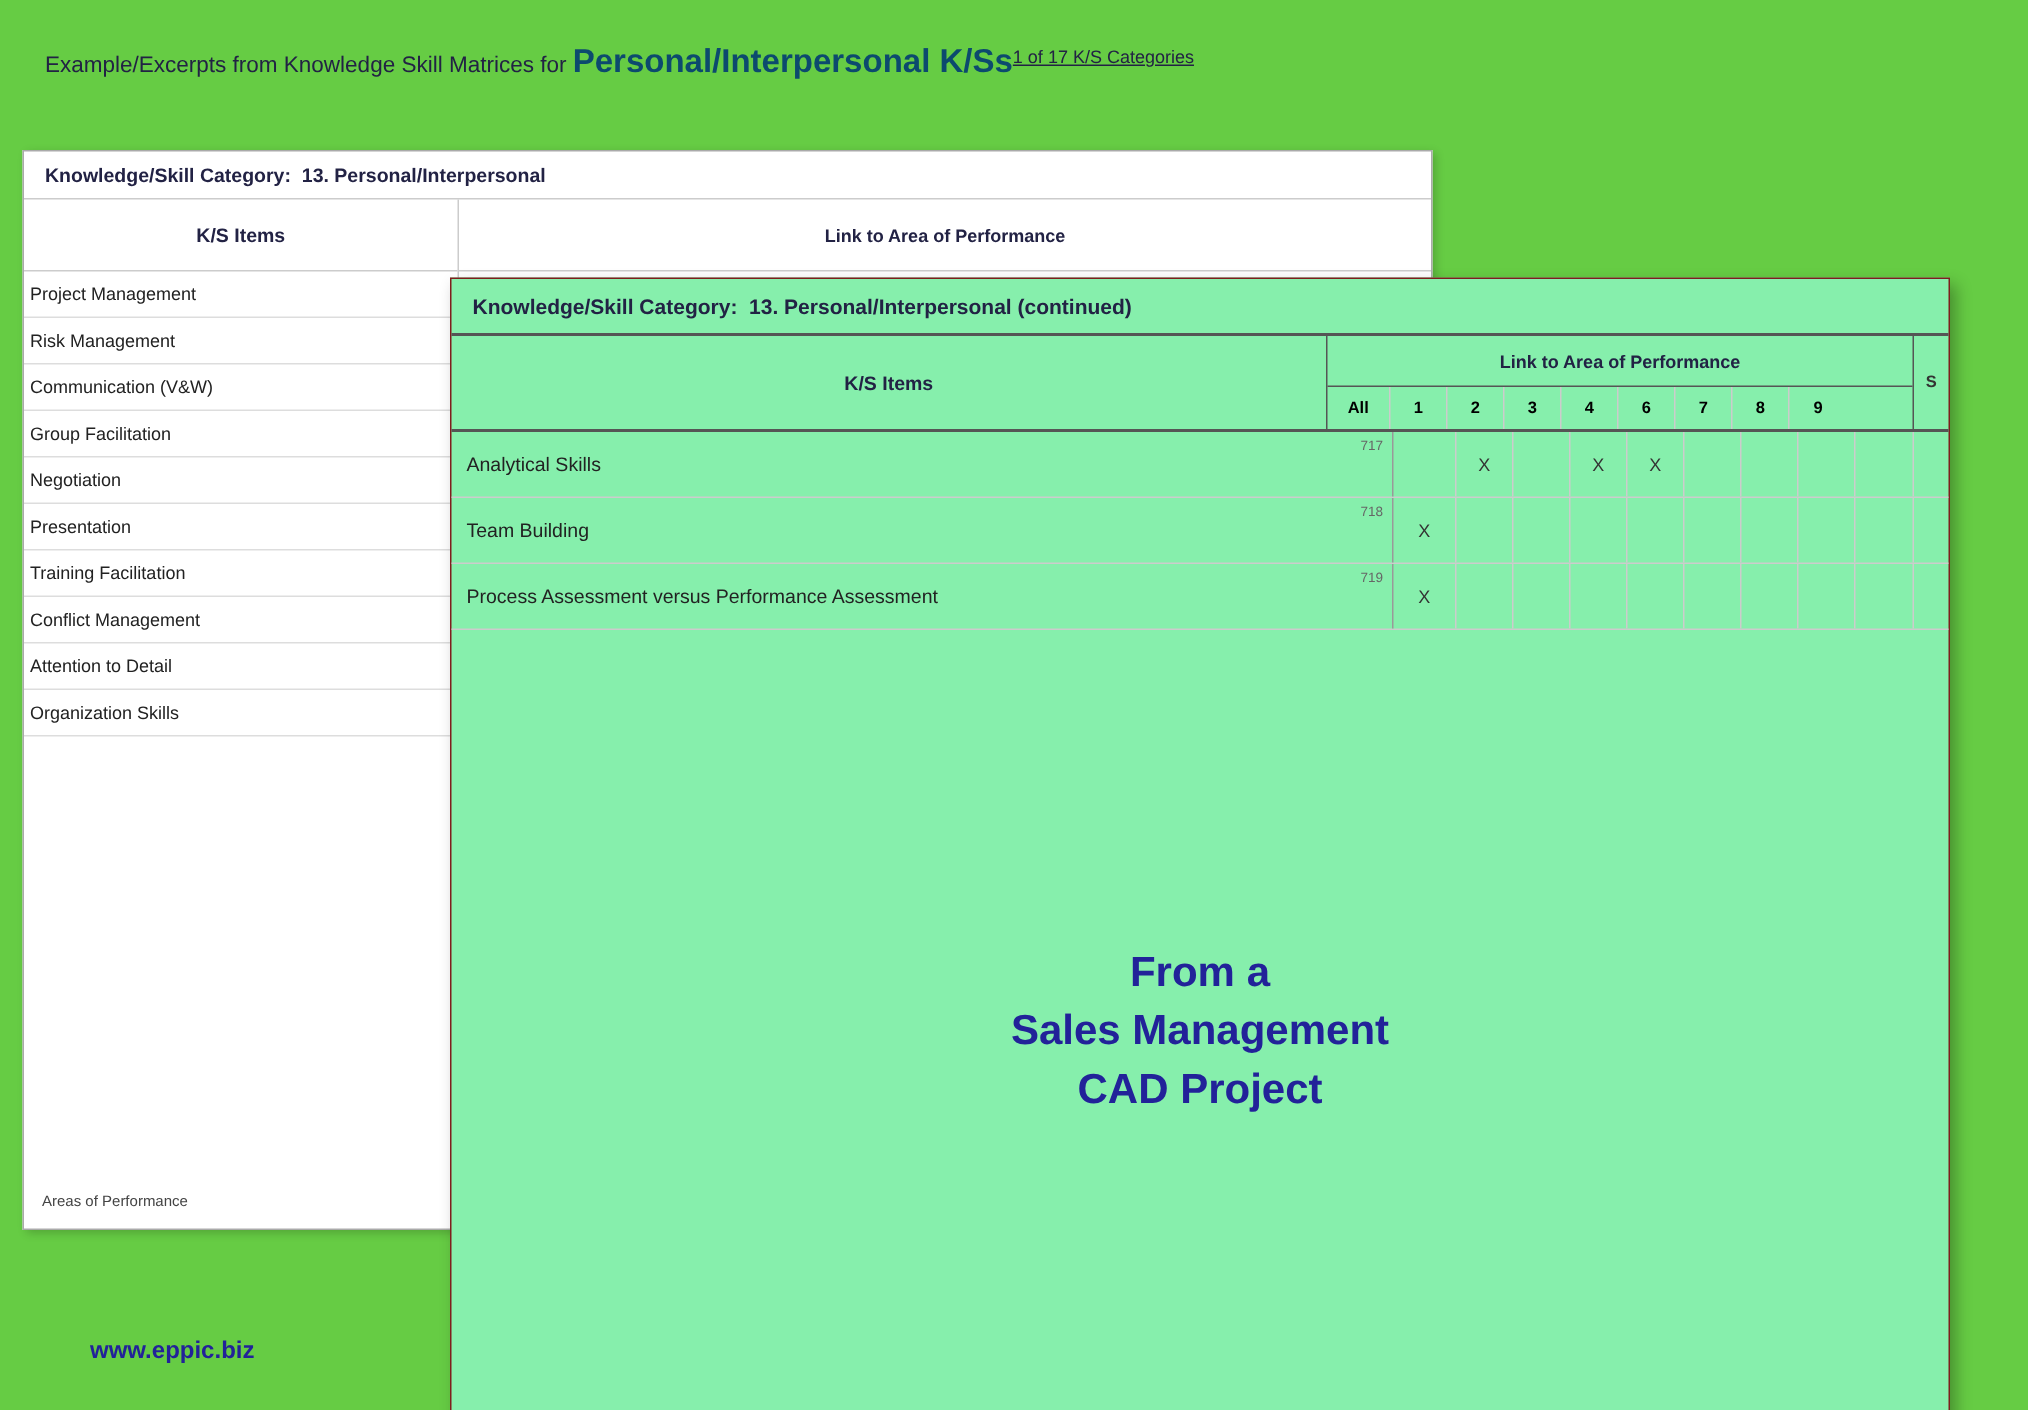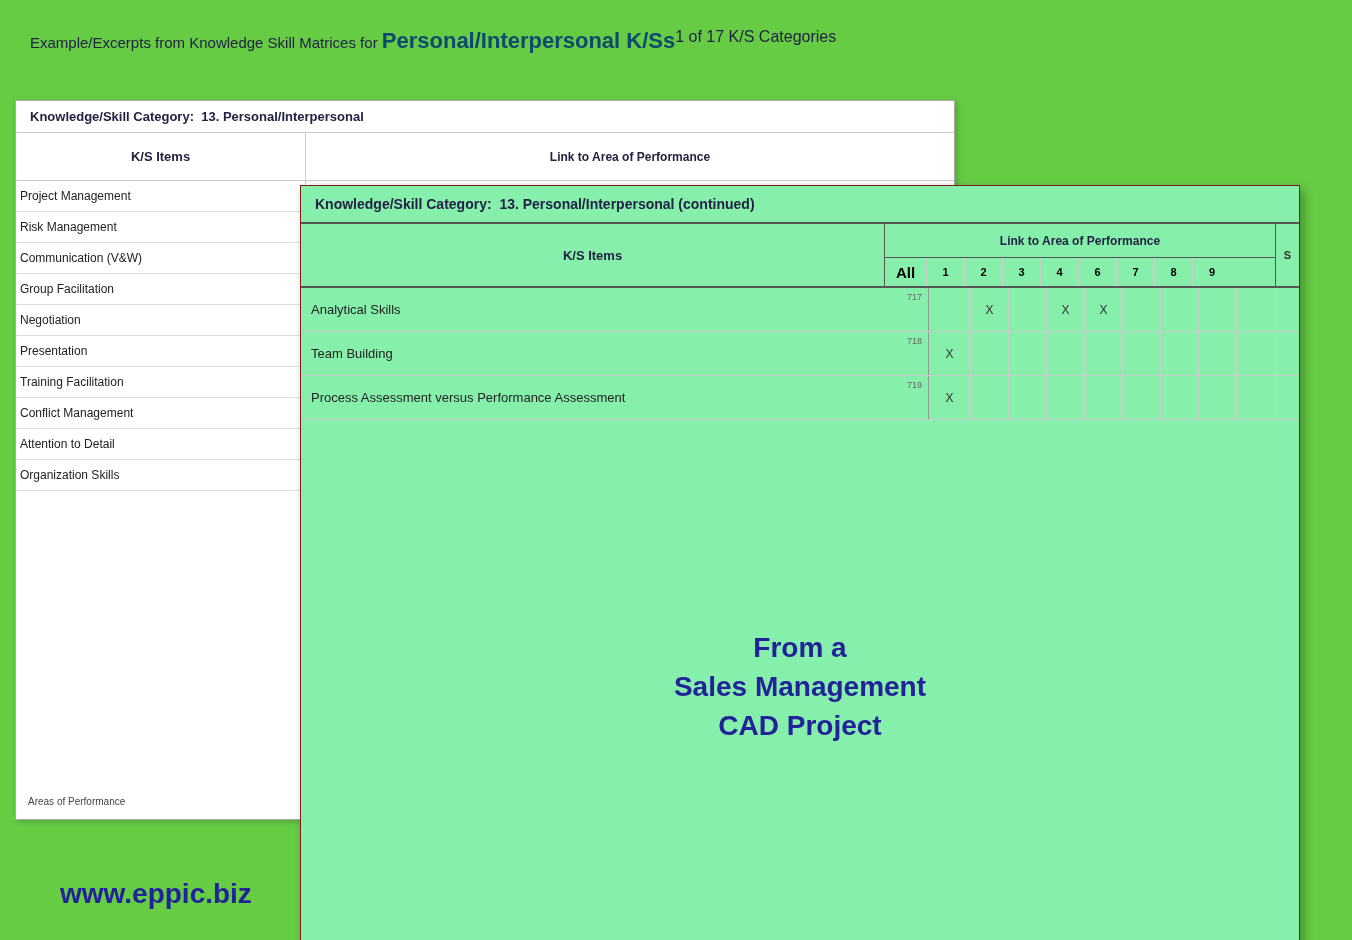--- a/index.html
+++ b/index.html
@@ -17,23 +17,24 @@
       left: 30px;
       font-size: 15px;
       color: #222244;
     }
     .header-text .bold-part {
       font-size: 22px;
       font-weight: bold;
       color: #0c4a6e;
     }
     .header-text .small-sup {
-      font-size: 16px;
+      font-size: 12px;
       font-weight: normal;
       vertical-align: super;
+      text-decoration: underline;
     }
     
     .card-back {
       position: absolute;
       top: 100px;
       left: 15px;
       width: 940px;
       height: 720px;
       background: white;
       border: 1px solid #aaa;
@@ -120,21 +121,21 @@
       font-size: 11px;
       color: #444;
       border-top: 1px solid #ccc;
       margin-top: auto;
     }
     
     .website {
       position: absolute;
       bottom: 30px;
       left: 60px;
-      font-size: 28px;
+      font-size: 16px;
       font-weight: bold;
       color: #222299;
     }
     
     .back-partial-header {
       font-size: 13px;
       font-weight: bold;
       color: #222244;
       padding: 8px 14px;
       border-bottom: 1px solid #ccc;
@@ -210,21 +211,21 @@
 
     <div class="data-area">
 
       <div style="display:flex; border-bottom: 2px solid #555; height: 64px;">
 
         <div style="flex: 1; display:flex; align-items:center; justify-content:center; font-size:13px; font-weight:bold; color:#222244; border-right: 1px solid #555;">K/S Items</div>
 
         <div style="display:flex; flex-direction:column; width: 390px;">
           <div style="flex:1; display:flex; align-items:center; justify-content:center; font-size:12px; font-weight:bold; color:#222244; border-bottom:1px solid #555;">Link to Area of Performance</div>
           <div style="display:flex; height:28px;">
-            <div style="width:42px; display:flex; align-items:center; justify-content:center; font-size:15px; font-weight:bold; border-right:1px solid #ccc;">All</div>
+            <div style="width:42px; display:flex; align-items:center; justify-content:center; font-size:11px; font-weight:bold; border-right:1px solid #ccc;">All</div>
             <div style="width:38px; display:flex; align-items:center; justify-content:center; font-size:11px; font-weight:bold; border-right:1px solid #ccc;">1</div>
             <div style="width:38px; display:flex; align-items:center; justify-content:center; font-size:11px; font-weight:bold; border-right:1px solid #ccc;">2</div>
             <div style="width:38px; display:flex; align-items:center; justify-content:center; font-size:11px; font-weight:bold; border-right:1px solid #ccc;">3</div>
             <div style="width:38px; display:flex; align-items:center; justify-content:center; font-size:11px; font-weight:bold; border-right:1px solid #ccc;">4</div>
             <div style="width:38px; display:flex; align-items:center; justify-content:center; font-size:11px; font-weight:bold; border-right:1px solid #ccc;">6</div>
             <div style="width:38px; display:flex; align-items:center; justify-content:center; font-size:11px; font-weight:bold; border-right:1px solid #ccc;">7</div>
             <div style="width:38px; display:flex; align-items:center; justify-content:center; font-size:11px; font-weight:bold; border-right:1px solid #ccc;">8</div>
             <div style="width:38px; display:flex; align-items:center; justify-content:center; font-size:11px; font-weight:bold;">9</div>
           </div>
         </div>

